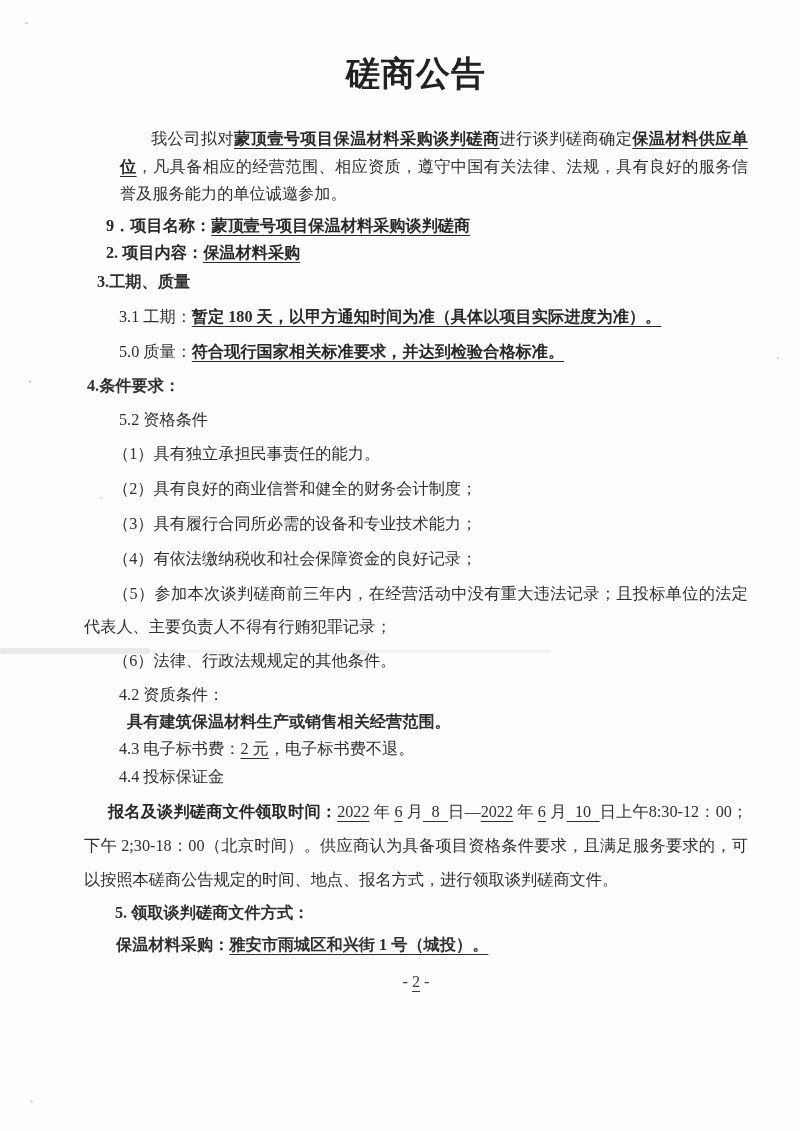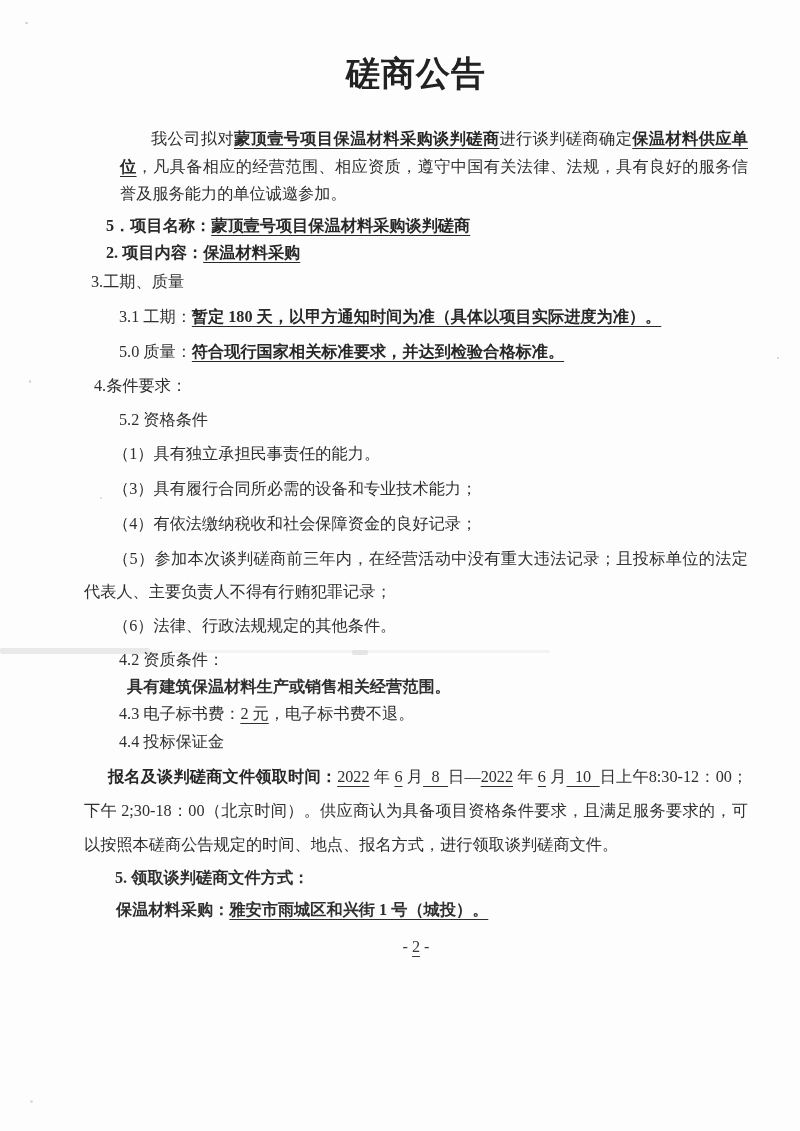--- a/index.html
+++ b/index.html
@@ -17,22 +17,22 @@
     text-align:justify;
   }
   .title{
     font-size:34px;font-weight:bold;text-align:center;
     margin:52px 0 0 0;line-height:44px;color:#222;letter-spacing:1px;
   }
   p{margin:0;line-height:27px;}
   .intro{margin-top:30px;text-indent:31px;line-height:27.5px;margin-left:36px;}
   .item-num{margin-left:22px;margin-top:4px;}
   .item-num2{margin-left:22px;margin-top:0;}
-  .h-sec{margin-top:2px;margin-left:7px;font-weight:normal;}
-  .h-sec4{margin-top:7px;margin-left:10px;font-weight:normal;}
+  .h-sec{margin-top:2px;margin-left:13px;font-weight:bold;}
+  .h-sec4{margin-top:7px;margin-left:3px;font-weight:bold;}
   .sub{margin-left:35px;}
   .mt8{margin-top:8px;} .mt7{margin-top:7px;} .mt1{margin-top:1px;} .mt0{margin-top:0;}
   .cond{text-indent:29px;margin-top:7px;}
   .cond-m8{text-indent:29px;margin-top:8px;}
   .cond-wrap{text-indent:29px;margin-top:5px;line-height:33px;}
   .cond-last{text-indent:29px;margin-top:4px;}
   .bold-line{margin-left:43px;font-weight:bold;margin-top:0;}
   .deposit{text-indent:39px;line-height:32px;margin-top:5px;}
   .schedule{text-indent:24px;line-height:34px;margin-top:4px;}
   .item5{margin-left:31px;font-weight:bold;margin-top:3px;}
@@ -65,35 +65,36 @@
   <div class="artifact speck sp3"></div>
   <div class="artifact speck sp4"></div>
   <div class="artifact speck sp5"></div>
 
   <div class="content">
 
     <h1 class="title">磋商公告</h1>
 
     <p class="intro"><span>我公司拟对</span><span class="u b">蒙顶壹号项目保温材料采购谈判磋商</span><span>进行谈判磋商确定</span><span class="u b">保温材料供应单位</span><span>，凡具备相应的经营范围、相应资质，遵守中国有关法律、法规，具有良好的服务信誉及服务能力的单位诚邀参加。</span></p>
 
-    <p class="item-num"><span class="b">5．项目名称：</span><span class="u b">蒙顶壹号项目保温材料采购谈判磋商</span></p>
+    <p class="item-num"><span class="b">9．项目名称：</span><span class="u b">蒙顶壹号项目保温材料采购谈判磋商</span></p>
 
     <p class="item-num2"><span class="b">2. 项目内容：</span><span class="u b">保温材料采购</span></p>
 
     <p class="h-sec">3.工期、质量</p>
 
     <p class="sub mt8"><span>3.1 工期：</span><span class="u b">暂定 180 天，以甲方通知时间为准（具体以项目实际进度为准）。</span></p>
 
     <p class="sub mt8"><span>5.0 质量：</span><span class="u b">符合现行国家相关标准要求，并达到检验合格标准。</span></p>
 
     <p class="h-sec4">4.条件要求：</p>
 
     <p class="sub mt7">5.2 资格条件</p>
 
     <p class="cond">（1）具有独立承担民事责任的能力。</p>
+    <p class="cond-m8">（2）具有良好的商业信誉和健全的财务会计制度；</p>
     <p class="cond-m8">（3）具有履行合同所必需的设备和专业技术能力；</p>
     <p class="cond-m8">（4）有依法缴纳税收和社会保障资金的良好记录；</p>
     <p class="cond-wrap">（5）参加本次谈判磋商前三年内，在经营活动中没有重大违法记录；且投标单位的法定代表人、主要负责人不得有行贿犯罪记录；</p>
     <p class="cond-last">（6）法律、行政法规规定的其他条件。</p>
 
     <p class="sub mt7">4.2 资质条件：</p>
 
     <p class="bold-line">具有建筑保温材料生产或销售相关经营范围。</p>
 
     <p class="sub mt0"><span>4.3 电子标书费：</span><span class="u">2 元</span><span>，电子标书费不退。</span></p>

